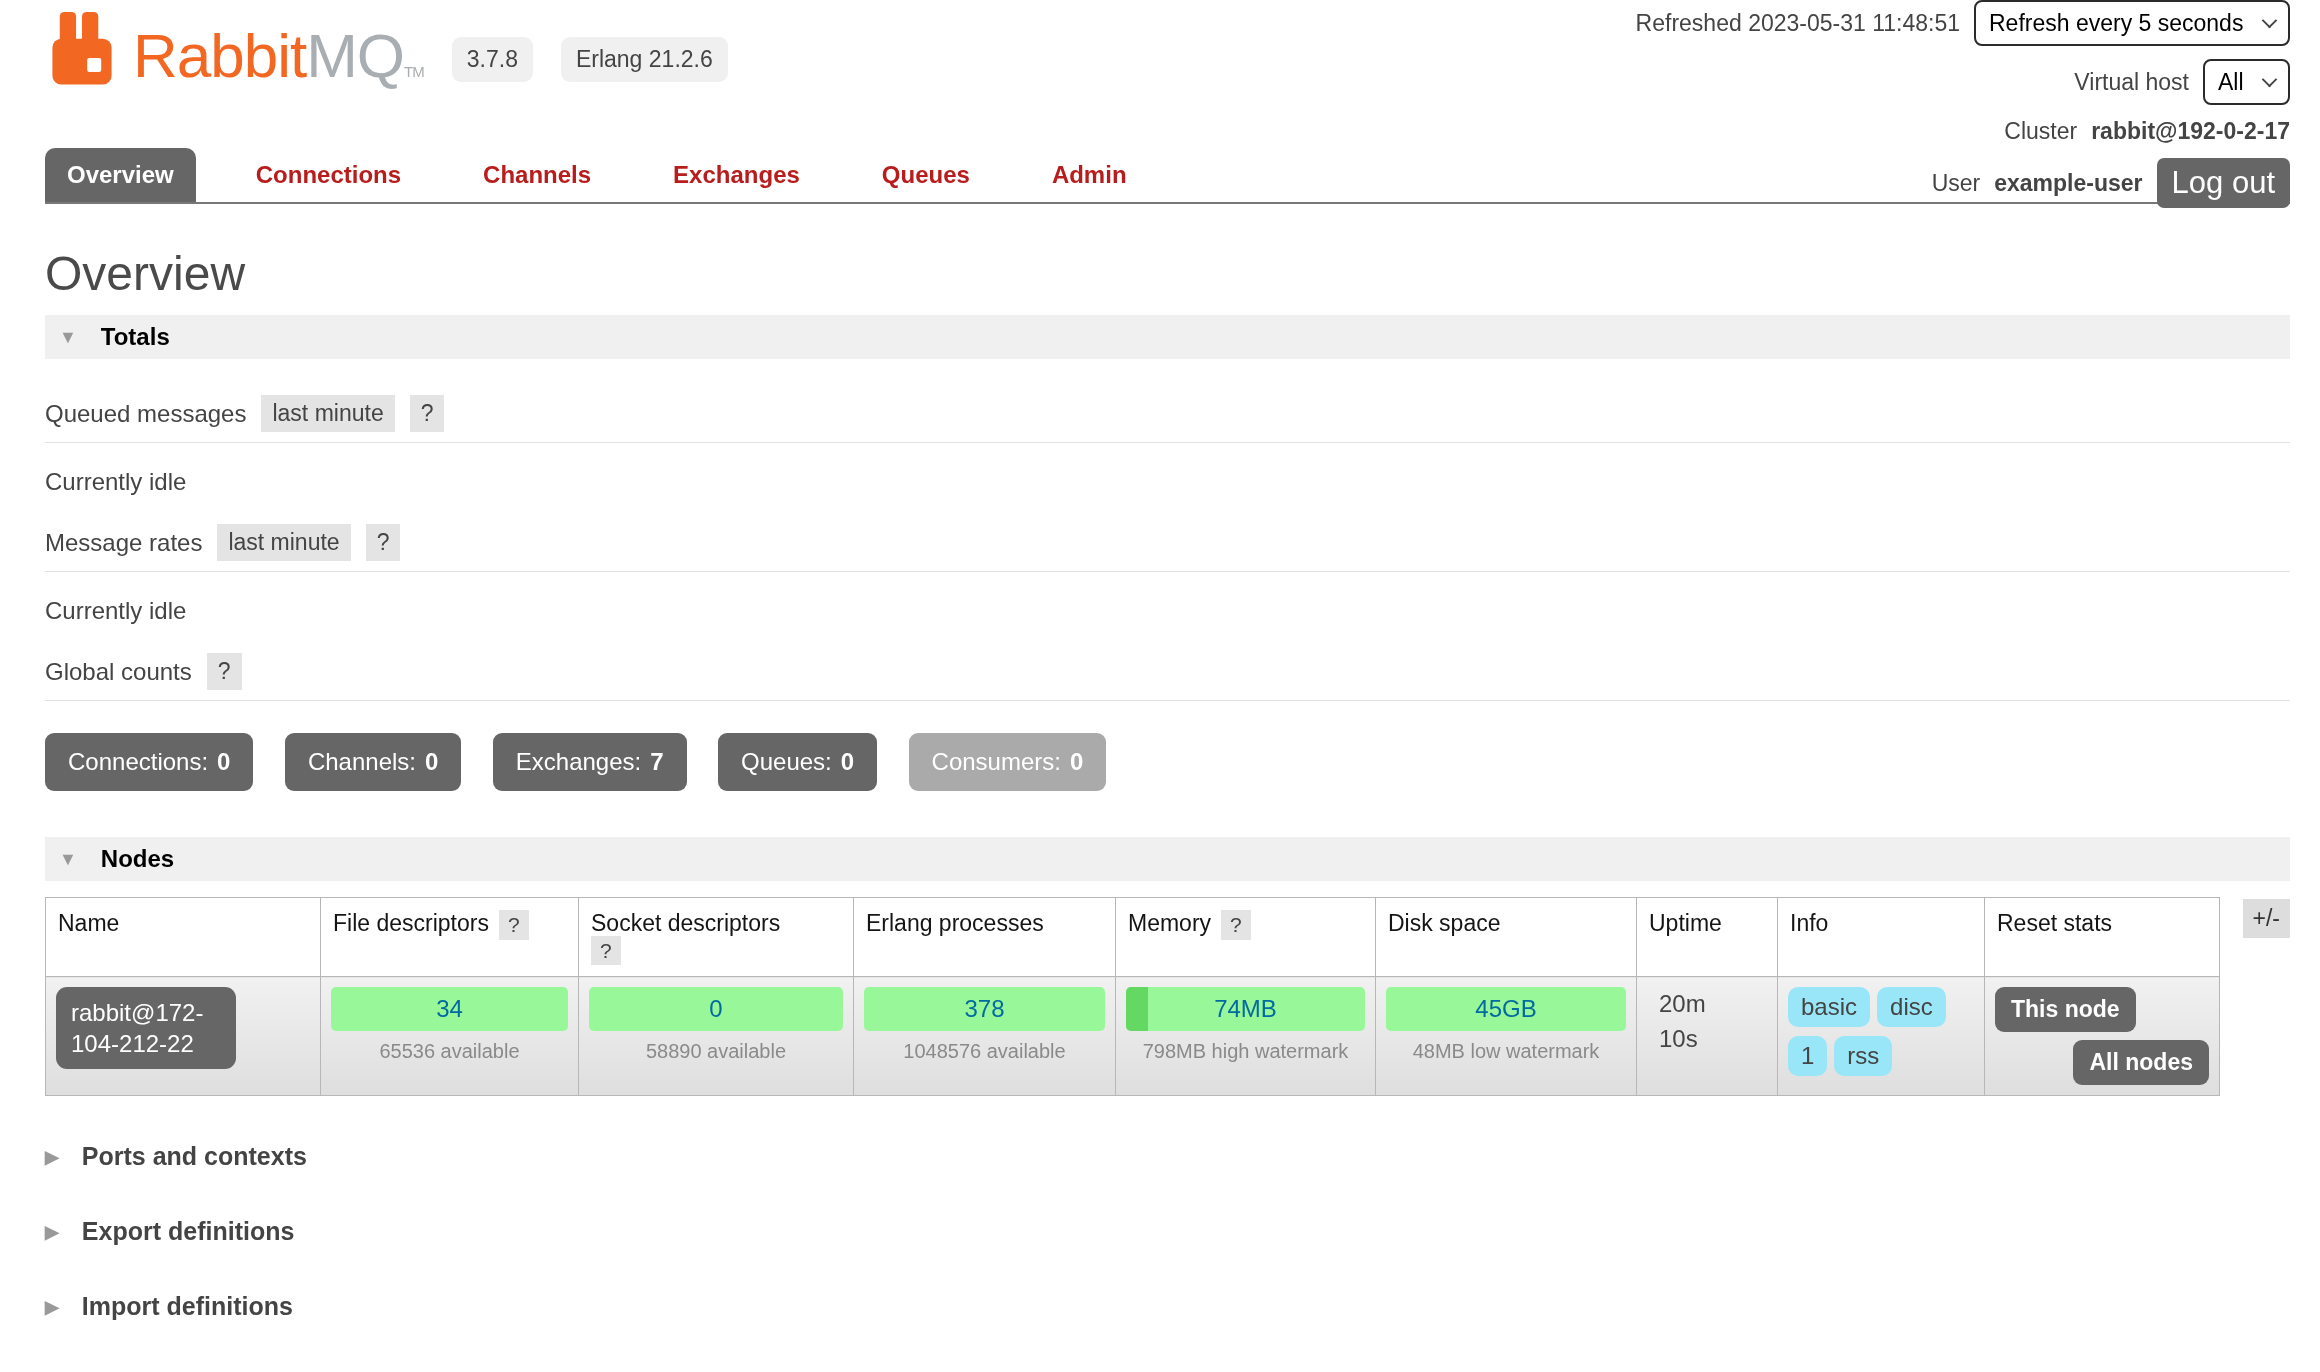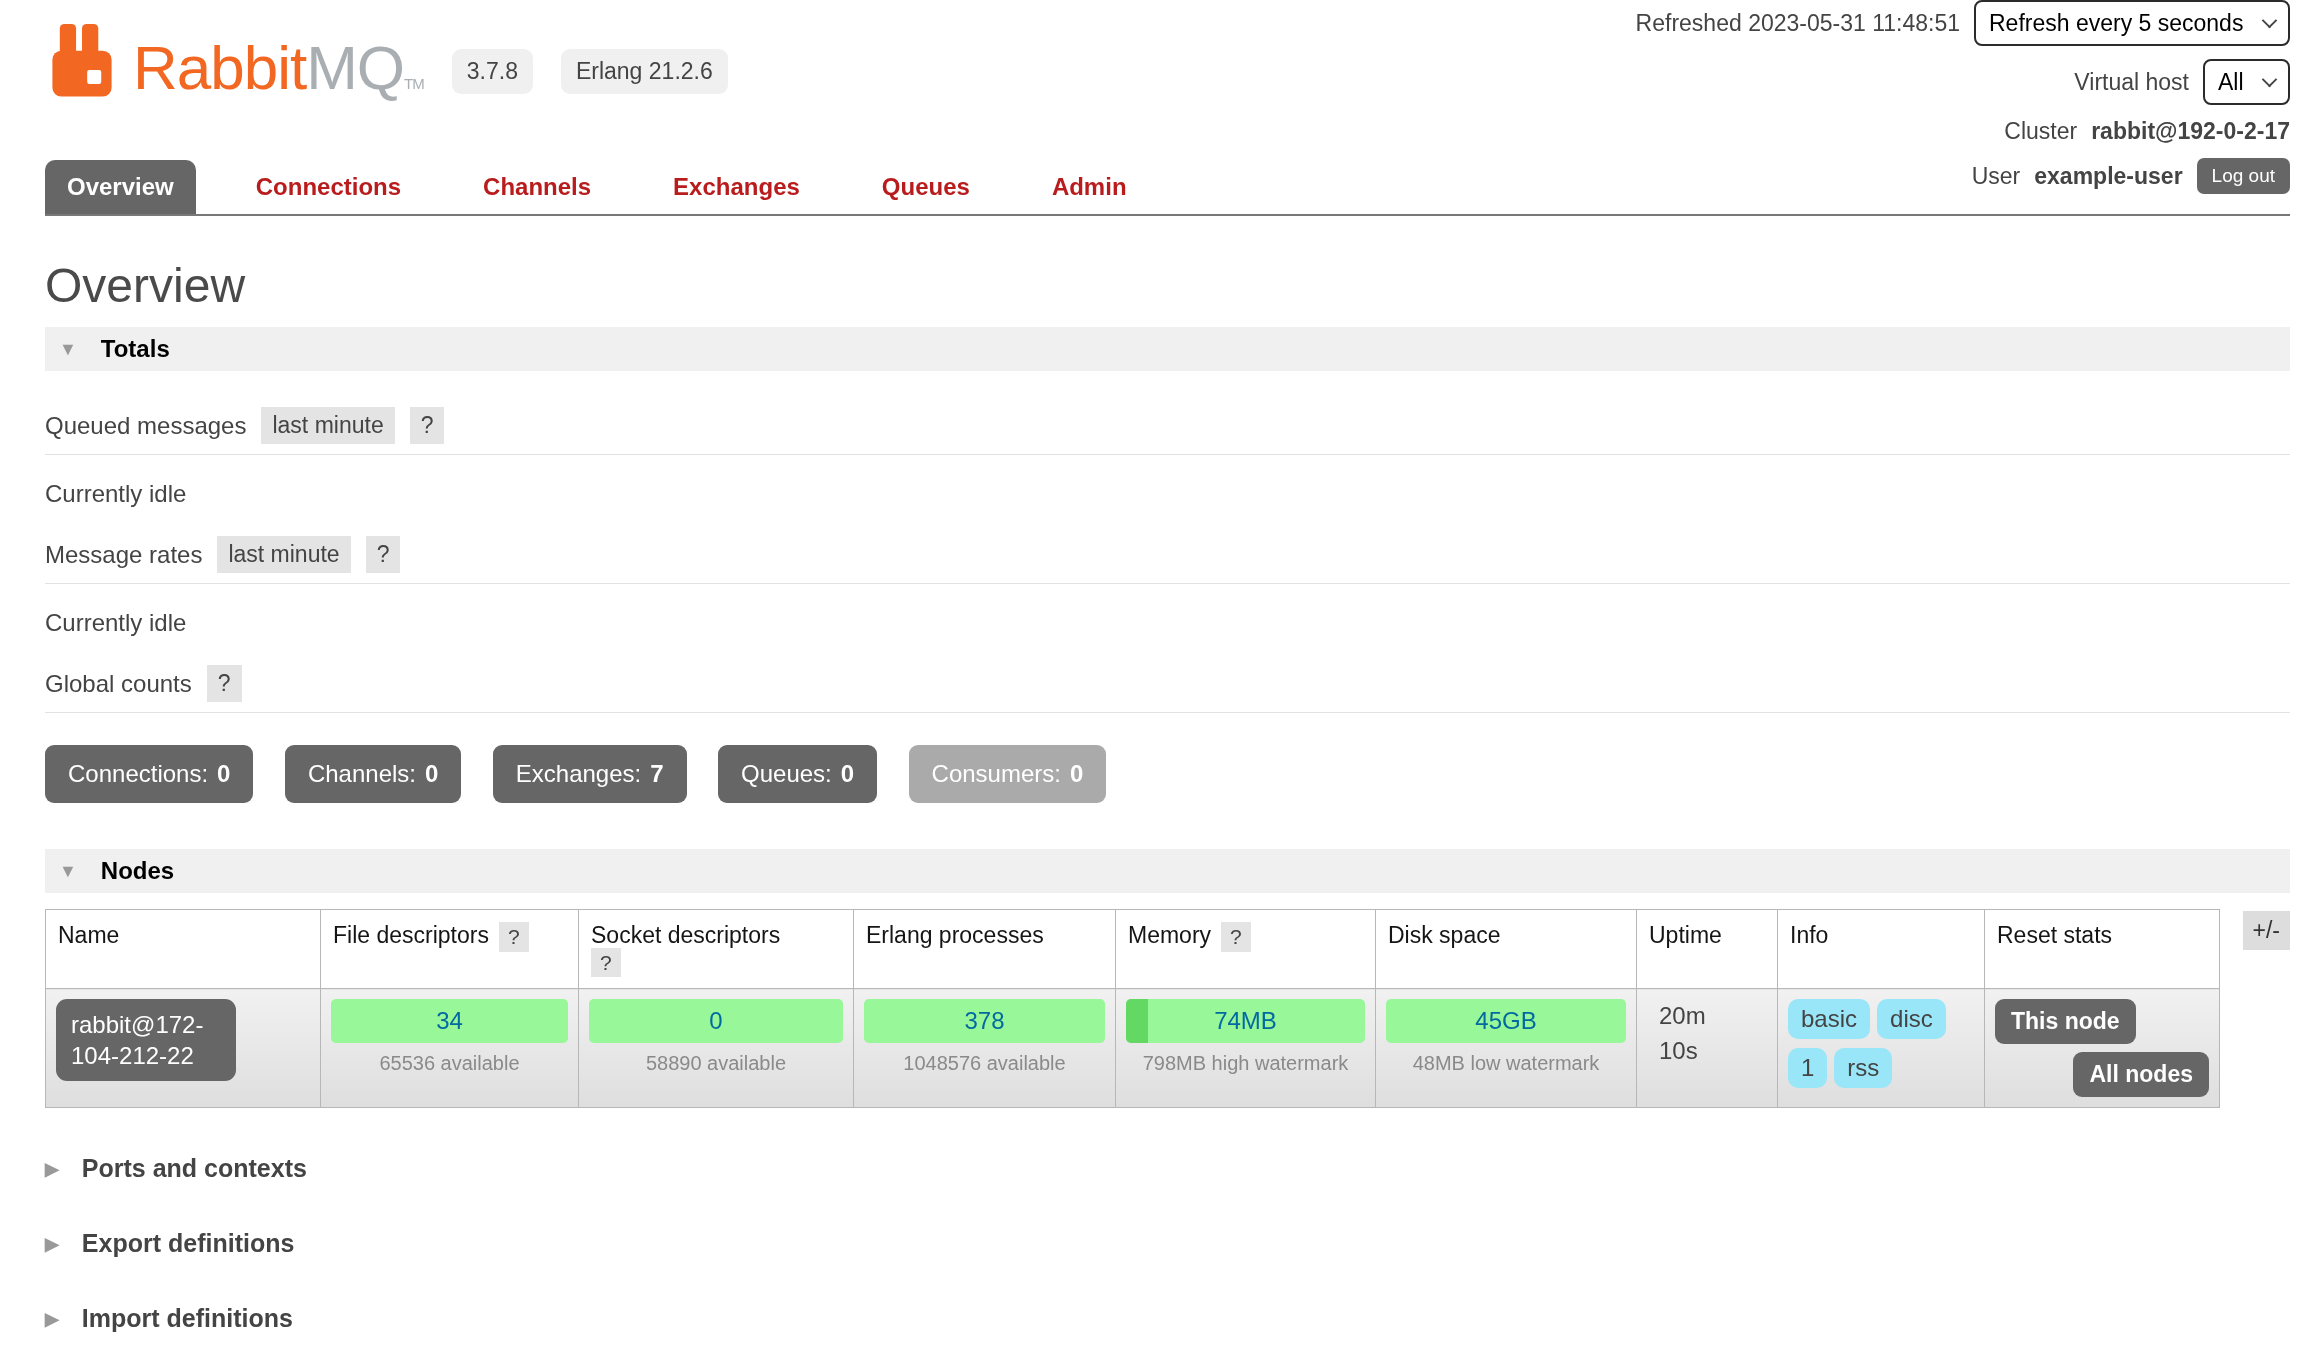--- a/index.html
+++ b/index.html
@@ -6,21 +6,21 @@
   html,body { margin:0; padding:0; }
   body {
     width:2320px; height:1372px; position:relative; overflow:hidden;
     background:#fff; color:#444;
     font-family:"Liberation Sans", sans-serif;
   }
   .page { padding:0 30px 0 45px; position:relative; }
 
   
   header { position:relative; }
-  .brand { display:flex; align-items:flex-end; gap:14px; padding-top:24px; }
+  .brand { display:flex; align-items:flex-end; gap:14px; padding-top:12px; }
   .logo-icon { width:74px; height:74px; display:inline-block; }
   .brand-text { font-size:62px; line-height:0.95; letter-spacing:-1px; white-space:nowrap; }
   .brand-rabbit { color:#f26822; }
   .brand-mq { color:#a9aeb2; }
   .brand-tm { font-size:15px; color:#a9aeb2; vertical-align:baseline; }
   .env-badge {
     background:#f0f0f0; border-radius:9px; padding:9px 15px; font-size:23px; color:#444;
     margin-left:14px; margin-bottom:4px; white-space:nowrap;
   }
 
@@ -37,21 +37,21 @@
     padding:8px 44px 8px 13px; border:2px solid #2b2b2b; border-radius:8px; background:#fff;
   }
   .sel .chev {
     position:absolute; right:15px; top:50%; width:11px; height:11px;
     border-right:2px solid #444; border-bottom:2px solid #444;
     transform:translateY(-72%) rotate(45deg); pointer-events:none;
   }
   .bold { font-weight:bold; }
   .logout-btn {
     background:#666; color:#fff; border:none; border-radius:7px;
-    font-family:"Liberation Sans",sans-serif; font-size:19px; padding:7px 15px; cursor:pointer;
+    font-family:"Liberation Sans",sans-serif; font-size:31px; padding:7px 15px; cursor:pointer;
   }
 
   ul.tabs {
     list-style:none; display:flex; margin:62px 0 0 0; padding:0 0 0 0;
     border-bottom:2px solid #787878;
   }
   ul.tabs li {
     font-weight:bold; font-size:24px; color:#b91c1c; padding:13px 22px; margin-right:38px;
     cursor:pointer; white-space:nowrap;
   }

